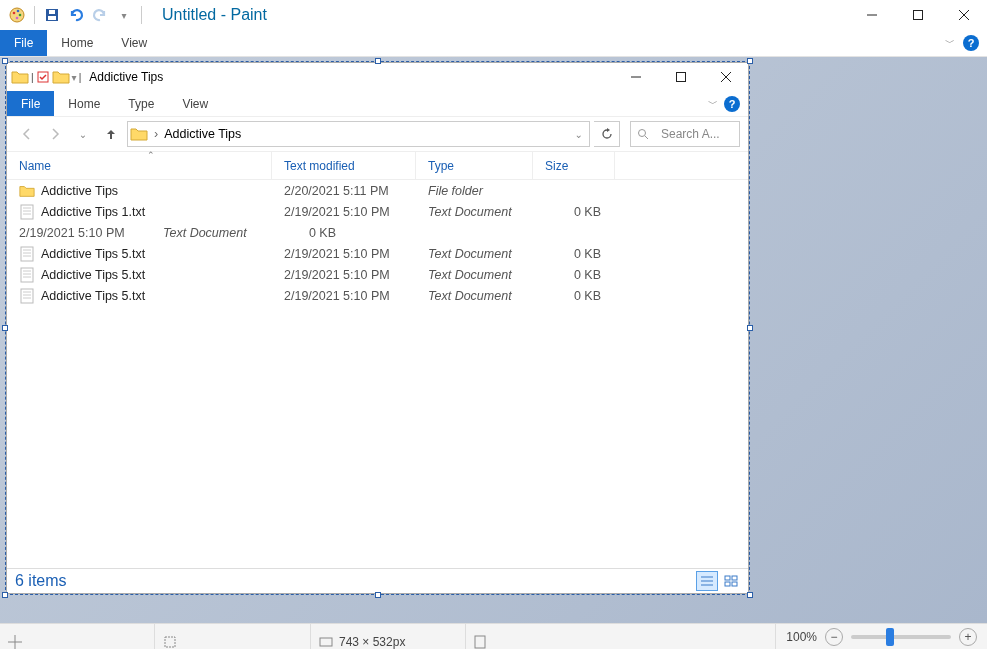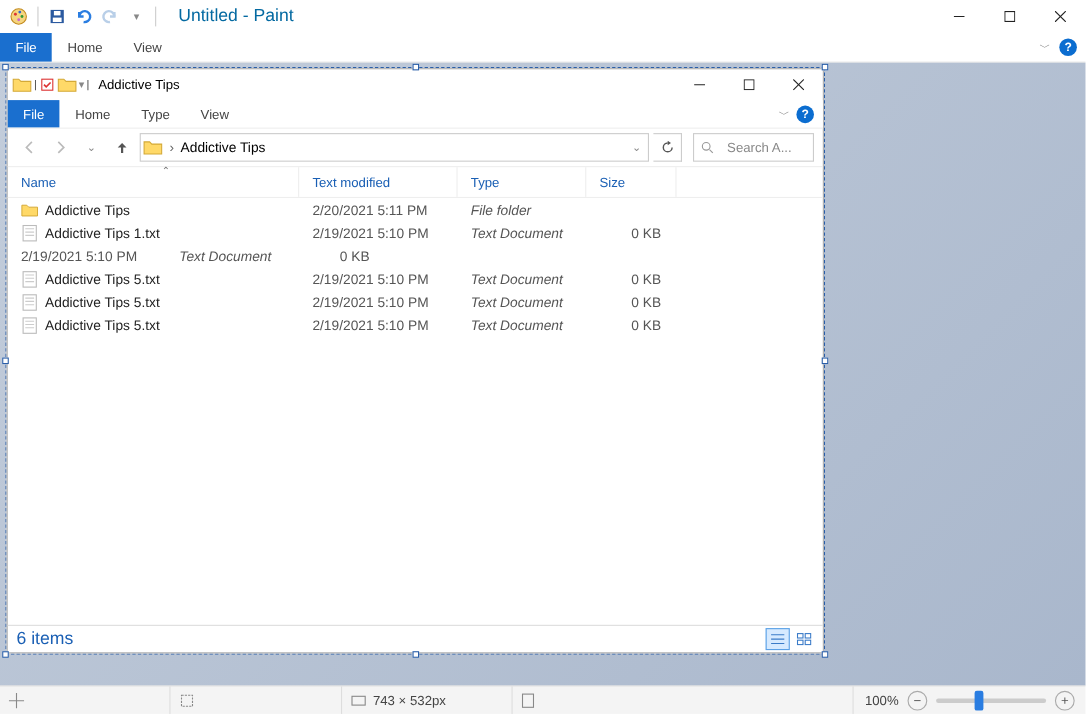--- a/index.html
+++ b/index.html
@@ -70,21 +70,21 @@
 .cell.name { width: 265px; display: flex; align-items: center; gap: 6px; padding-left: 12px; }
 .cell.date { width: 144px; color: #555; } .cell.type { width: 117px; color: #555; font-style: italic; } .cell.size { width: 82px; text-align: right; padding-right: 14px; color: #555; }
 
 .exp-status { height: 25px; border-top: 1px solid #ddd; display: flex; align-items: center; font-size: 16px; color: #1a5fb4; padding-left: 8px; }
 .exp-status-right { margin-left: auto; display: flex; gap: 2px; padding-right: 6px; }
 .view-btn { width: 22px; height: 20px; border: 1px solid transparent; display: flex; align-items: center; justify-content: center; }
 .view-btn.active { border-color: #5aa0e6; background: #d6eaff; }
 
 
 .status-bar { height: 26px; background: #f4f4f4; border-top: 1px solid #ddd; display: flex; align-items: center; font-size: 12px; color: #444; }
-.status-cell { display: flex; align-items: center; padding: 0 8px; height: 100%; border-right: 1px solid #ddd; gap: 6px; }
+.status-cell { display: flex; align-items: flex-end; padding: 0 8px; height: 100%; border-right: 1px solid #ddd; gap: 6px; }
 .status-cell.w1 { width: 155px; } .status-cell.w2 { width: 156px; } .status-cell.w3 { width: 155px; }
 .status-cell.wblank { flex: 1; border-right: 1px solid #ddd; }
 .zoom-group { display: flex; align-items: center; padding: 0 10px; gap: 8px; }
 .slider { width: 100px; height: 4px; background: #ccc; position: relative; border-radius: 2px; }
 .slider-thumb { position: absolute; width: 8px; height: 18px; background: #2a7de1; top: -7px; left: 35px; border-radius: 2px; }
 .zoom-btn { width: 18px; height: 18px; border: 1px solid #aaa; border-radius: 50%; display: flex; align-items: center; justify-content: center; font-size: 12px; color: #555; }
 
 
 svg { display: block; }
 .chev { font-size: 10px; color: #888; }

